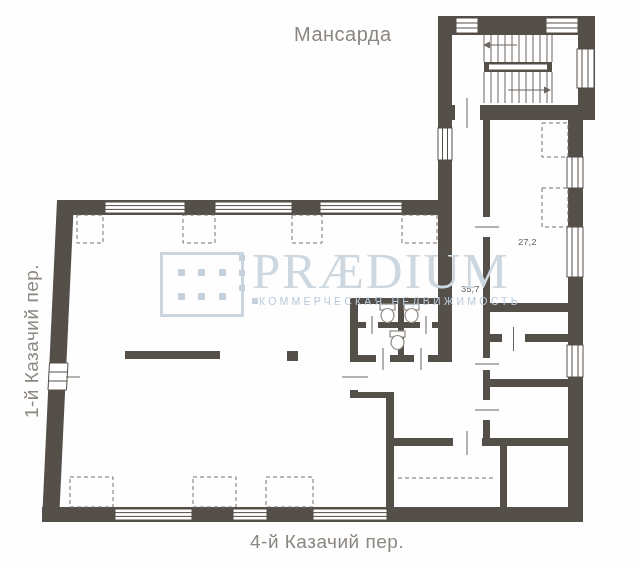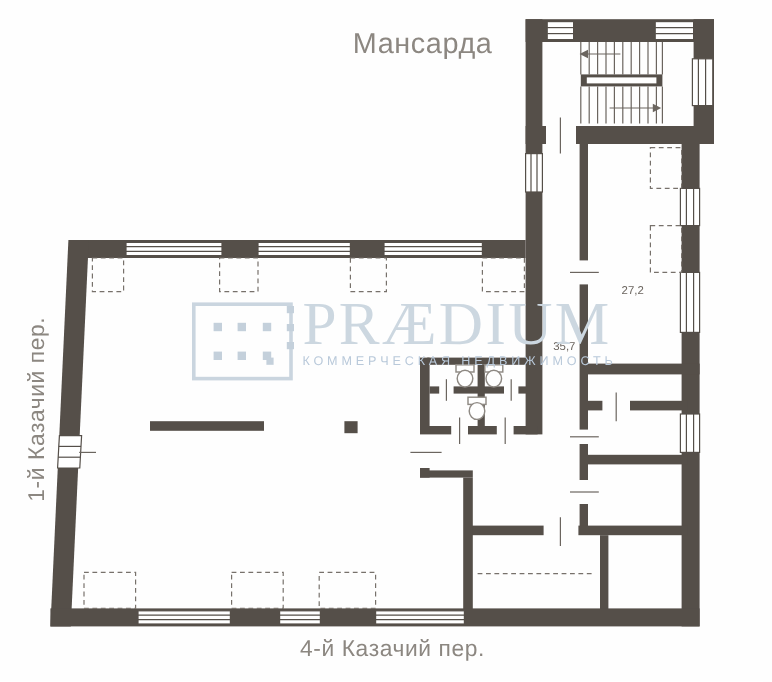--- a/index.html
+++ b/index.html
@@ -8,37 +8,37 @@
     font-family:"Liberation Sans",sans-serif;
   }
   svg{position:absolute;left:0;top:0;}
   .wall{fill:#554f49;}
   .thin{stroke:#6b655f;stroke-width:1;fill:none;}
   .winline{stroke:#554f49;stroke-width:1;fill:none;}
   .winbox{fill:#ffffff;stroke:#554f49;stroke-width:1;}
   .dashed{fill:none;stroke:#77716b;stroke-width:1;stroke-dasharray:4 3;}
   .fixture{fill:#ffffff;stroke:#8f8a84;stroke-width:1.2;}
   .roomlabel{font-family:"Liberation Sans",sans-serif;font-size:9.5px;fill:#6b655f;}
-  .lbl{position:absolute;color:#8c8781;font-size:24px;letter-spacing:0.5px;white-space:nowrap;}
+  .lbl{position:absolute;color:#8c8781;font-size:20px;letter-spacing:0.5px;white-space:nowrap;}
   .lbl-left{left:-47px;top:329px;width:160px;height:24px;text-align:center;
     transform:rotate(-90deg);transform-origin:center;font-size:19px;}
   .lbl-bottom{left:250px;top:531px;font-size:19px;}
   .lbl-title{left:294px;top:23px;}
   
   .wm{position:absolute;left:0;top:0;width:643px;height:474px;pointer-events:none;}
   .wm-box{position:absolute;left:160px;top:252px;width:62px;height:47px;
     border:3px solid #cad5df;display:grid;grid-template-columns:repeat(3,1fr);
     grid-template-rows:repeat(2,1fr);align-items:center;justify-items:center;
     padding:6px 8px;}
   .wm-sq{width:7px;height:7px;background:#c4d0db;}
   .wm-dots{position:absolute;left:239px;top:255px;display:flex;flex-direction:column;gap:9px;}
   .wm-dot{width:6px;height:6px;background:#c4d0db;}
   .wm-brand{position:absolute;left:252px;top:246px;font-family:"Liberation Serif",serif;
     font-size:51px;line-height:1;color:#ccd7e0;letter-spacing:2px;}
-  .wm-subrow{position:absolute;left:222px;top:295px;display:flex;align-items:center;gap:24px;}
+  .wm-subrow{position:absolute;left:252px;top:295px;display:flex;align-items:center;gap:1px;}
   .wm-sub{font-size:10.5px;letter-spacing:3.2px;color:#b9c9da;white-space:nowrap;}
 </style>
 </head>
 <body>
 
 <div id="stage">
 
   <svg width="643" height="568" viewBox="0 0 643 568">
 
     <g>

